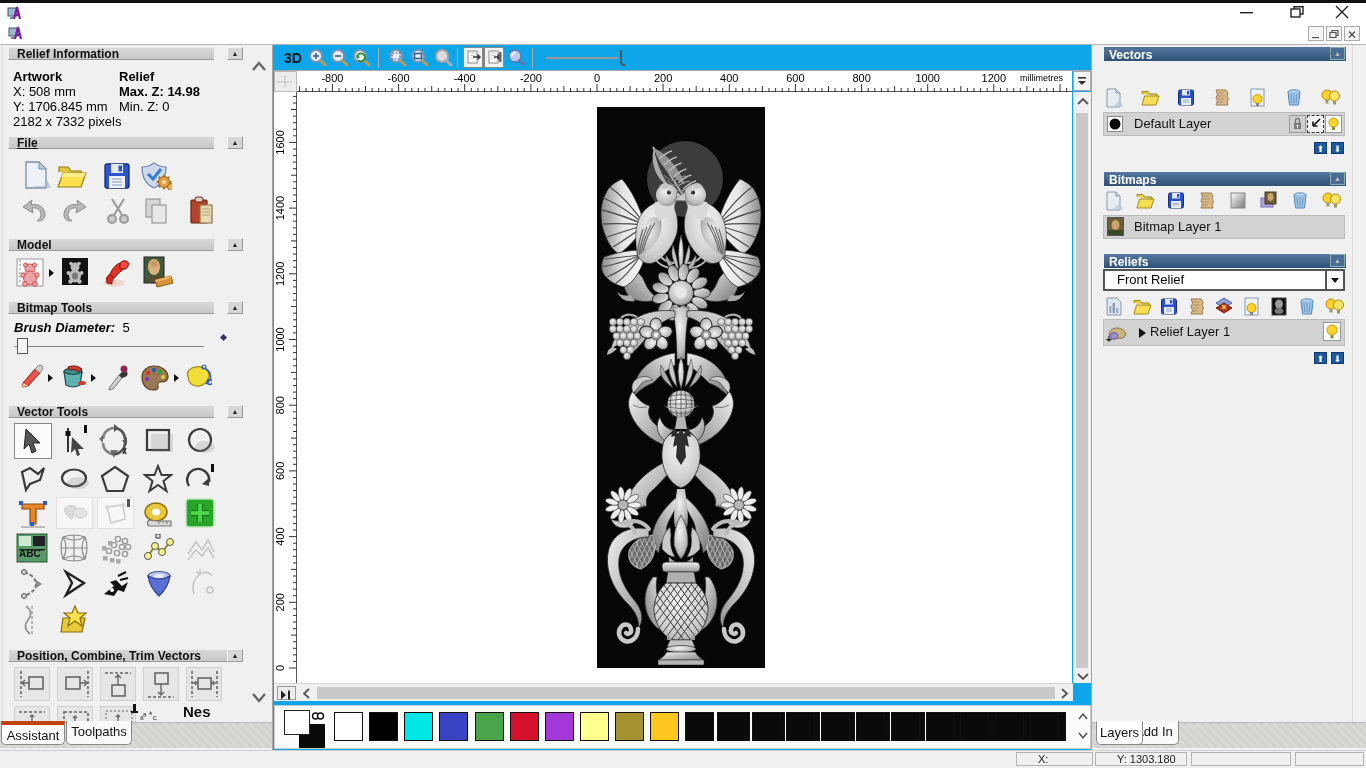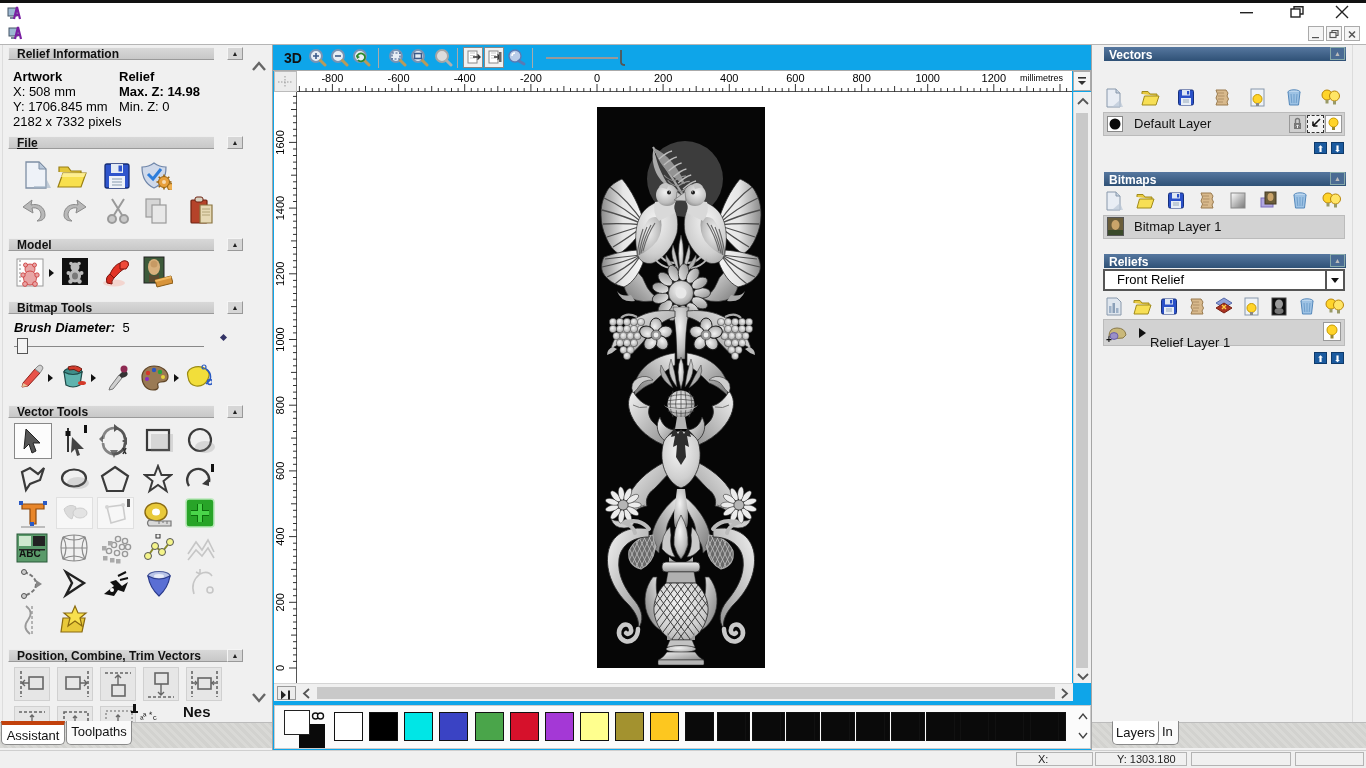--- a/index.html
+++ b/index.html
@@ -1336,29 +1336,29 @@
       </svg>
       <div class="abs" style="left:11px;top:274px;width:242px;height:27px;background:#d2d2d2;border:1px solid #bbb;"></div>
       <svg class="abs" style="left:13px;top:277px" width="26" height="22" viewBox="0 0 26 22">
         <path d="M4 14 Q4 6 12 6 Q20 6 21 13 L18 16 Q10 18 4 14" fill="#c9b87a" stroke="#8a7a4a" stroke-width="1"></path>
         <ellipse cx="9" cy="14" rx="4" ry="3.4" fill="#9a90c8" stroke="#6a5fa8" stroke-width="1"></ellipse>
         <text x="1" y="21" font-size="10" font-weight="bold" fill="#111">+</text>
       </svg>
       <svg class="abs" style="left:45px;top:282px" width="10" height="12">
         <path d="M2 1 L9 6 L2 11 Z" fill="#111"></path>
       </svg>
-      <div class="abs" style="left:58px;top:279px;font-size:13px;color:#111;margin-top:11px;">Relief Layer 1</div>
+      <div class="abs" style="left:58px;top:279px;font-size:13px;color:#111;">Relief Layer 1</div>
       <div class="abs" style="left:231px;top:277px;width:18px;height:19px;background:#fdfdfd;border:1px solid #999;"><svg width="16" height="17">
           <circle cx="8" cy="7" r="5" fill="#ffd42a" stroke="#c89b00" stroke-width="1"></circle>
           <rect x="6.5" y="12" width="3" height="3.5" fill="#998833"></rect>
         </svg></div>
       <div class="updown" style="left:222px;top:307px;">⬆</div>
       <div class="updown" style="left:239px;top:307px;">⬇</div>
       <div class="tabstrip" style="left:0;top:677px;width:275px;"></div>
-      <div class="tab" style="left:4px;top:676px;width:47px;background:#fff;border-top:1px solid #fff;z-index:3;margin-left:16px;">Layers</div>
+      <div class="tab" style="left:4px;top:676px;width:47px;background:#fff;border-top:1px solid #fff;z-index:3;">Layers</div>
       <div class="tab" style="left:37px;top:676px;width:50px;z-index:2;">Add In</div>
     </div>
 
   <div class="abs" style="left:1352px;top:45px;width:1px;height:677px;background:#dcdcdc;"></div>
 
   <div class="abs" style="left:0;top:750px;width:1366px;height:18px;background:#f0f0f0;border-top:1px solid #cfcfcf;"></div>
   <div class="sfield" style="left:1016px;width:77px;">X: -903.784</div>
   <div class="sfield" style="left:1095px;width:92px;">Y: 1303.180</div>
   <div class="sfield" style="left:1191px;width:100px;"></div>
   <div class="sfield" style="left:1295px;width:69px;"></div>

